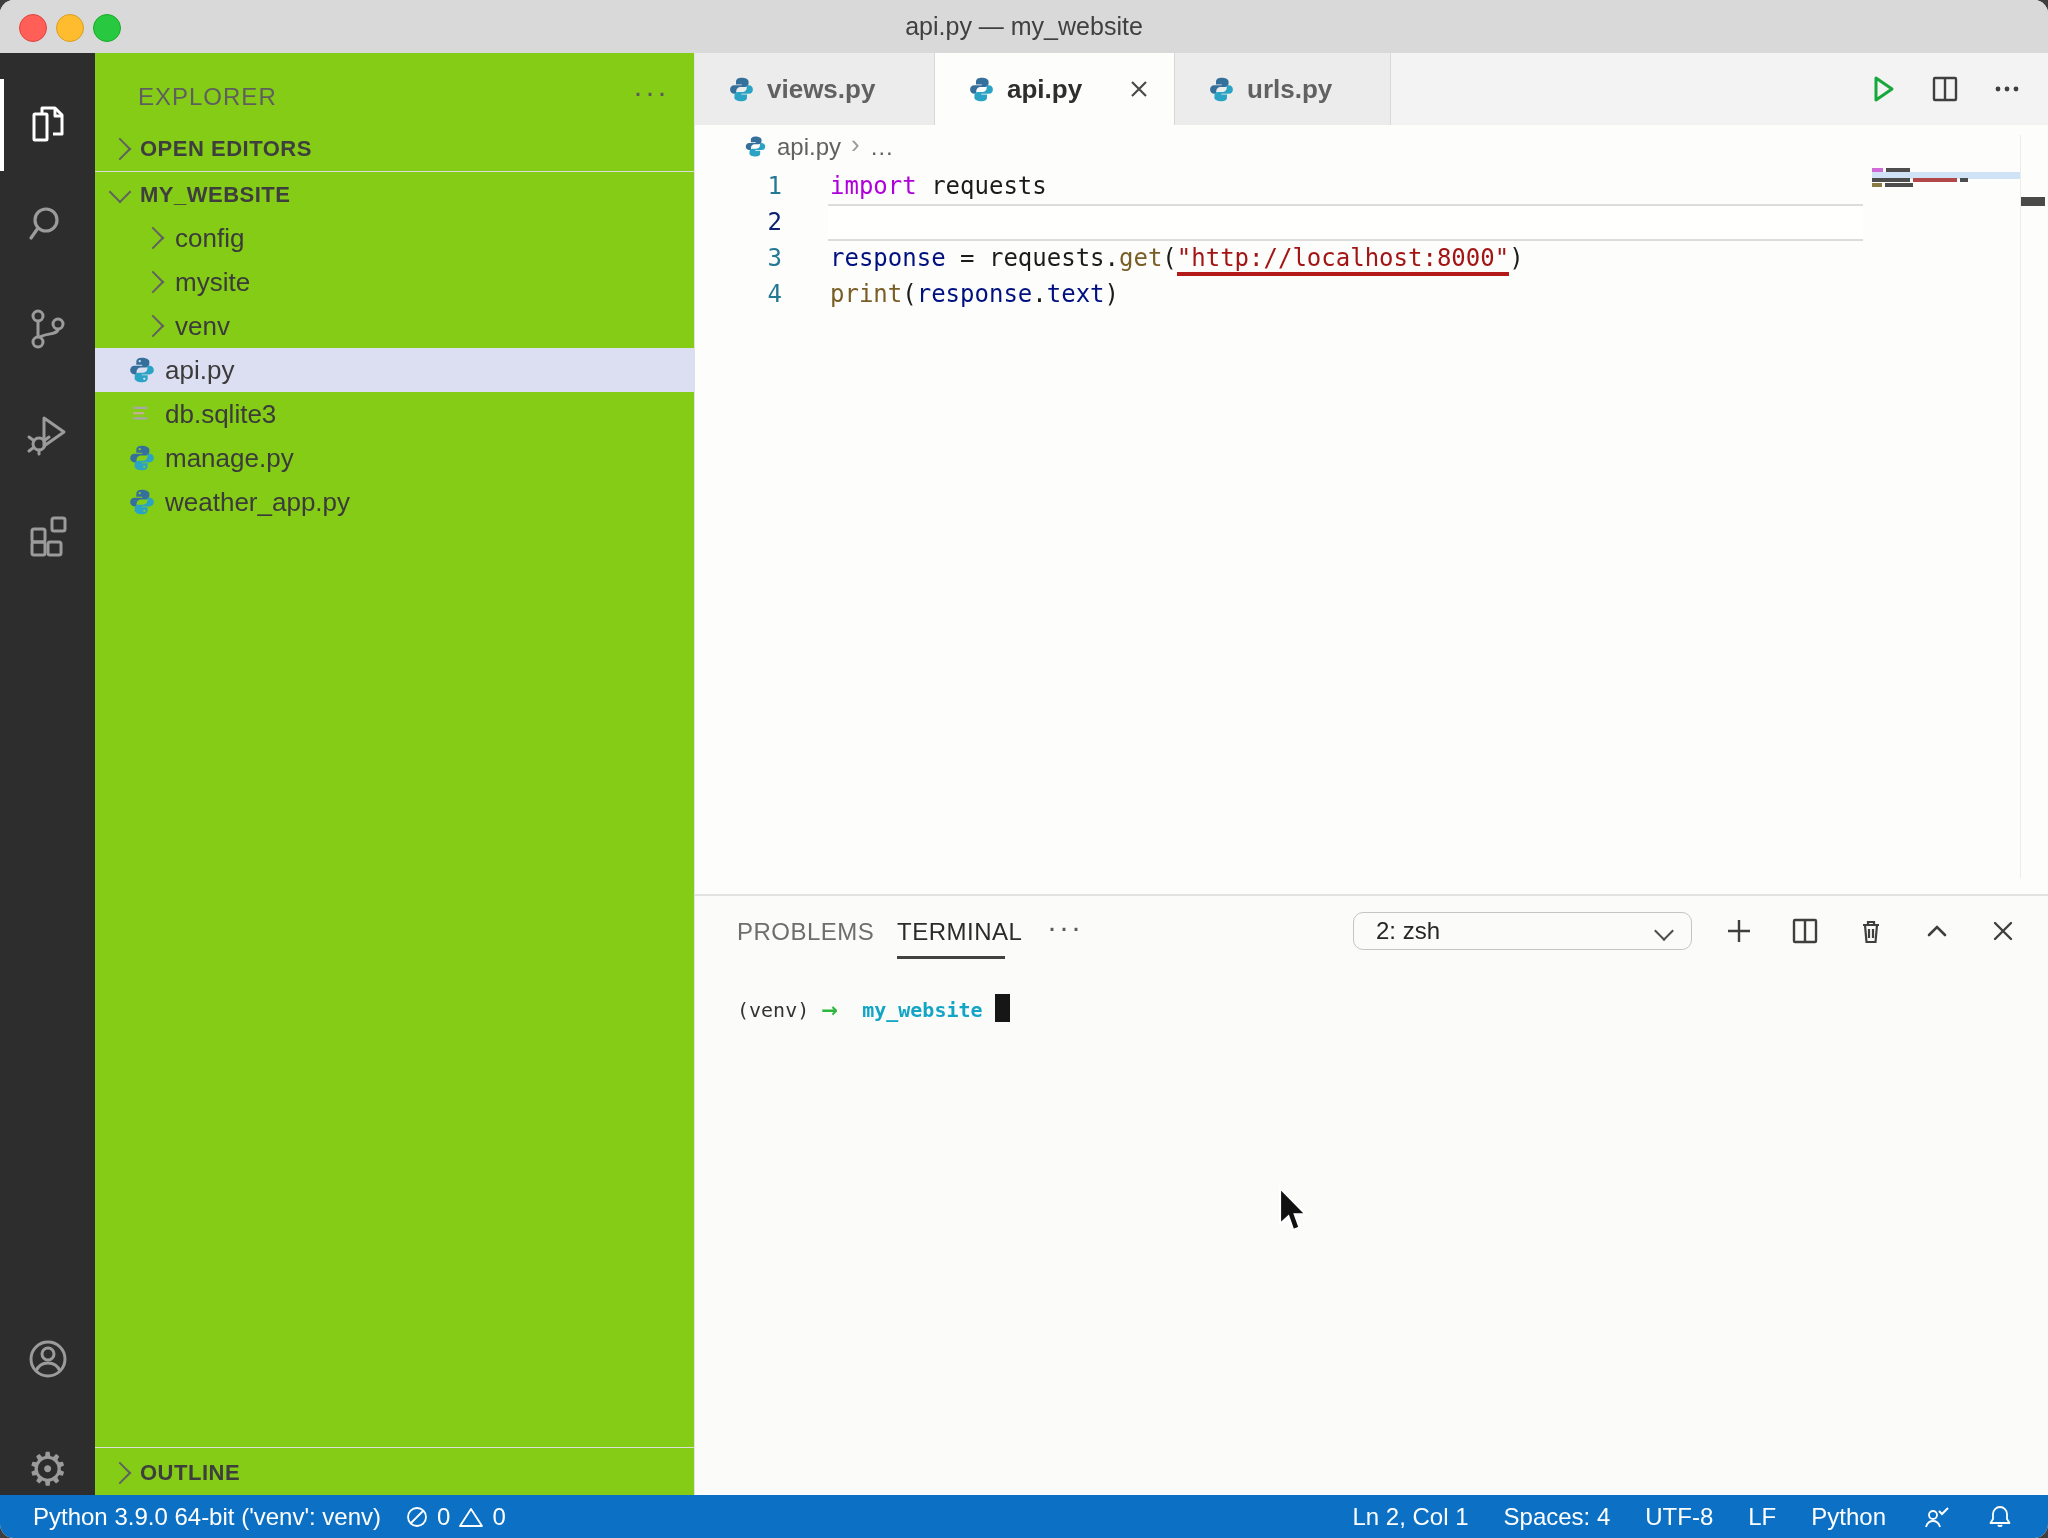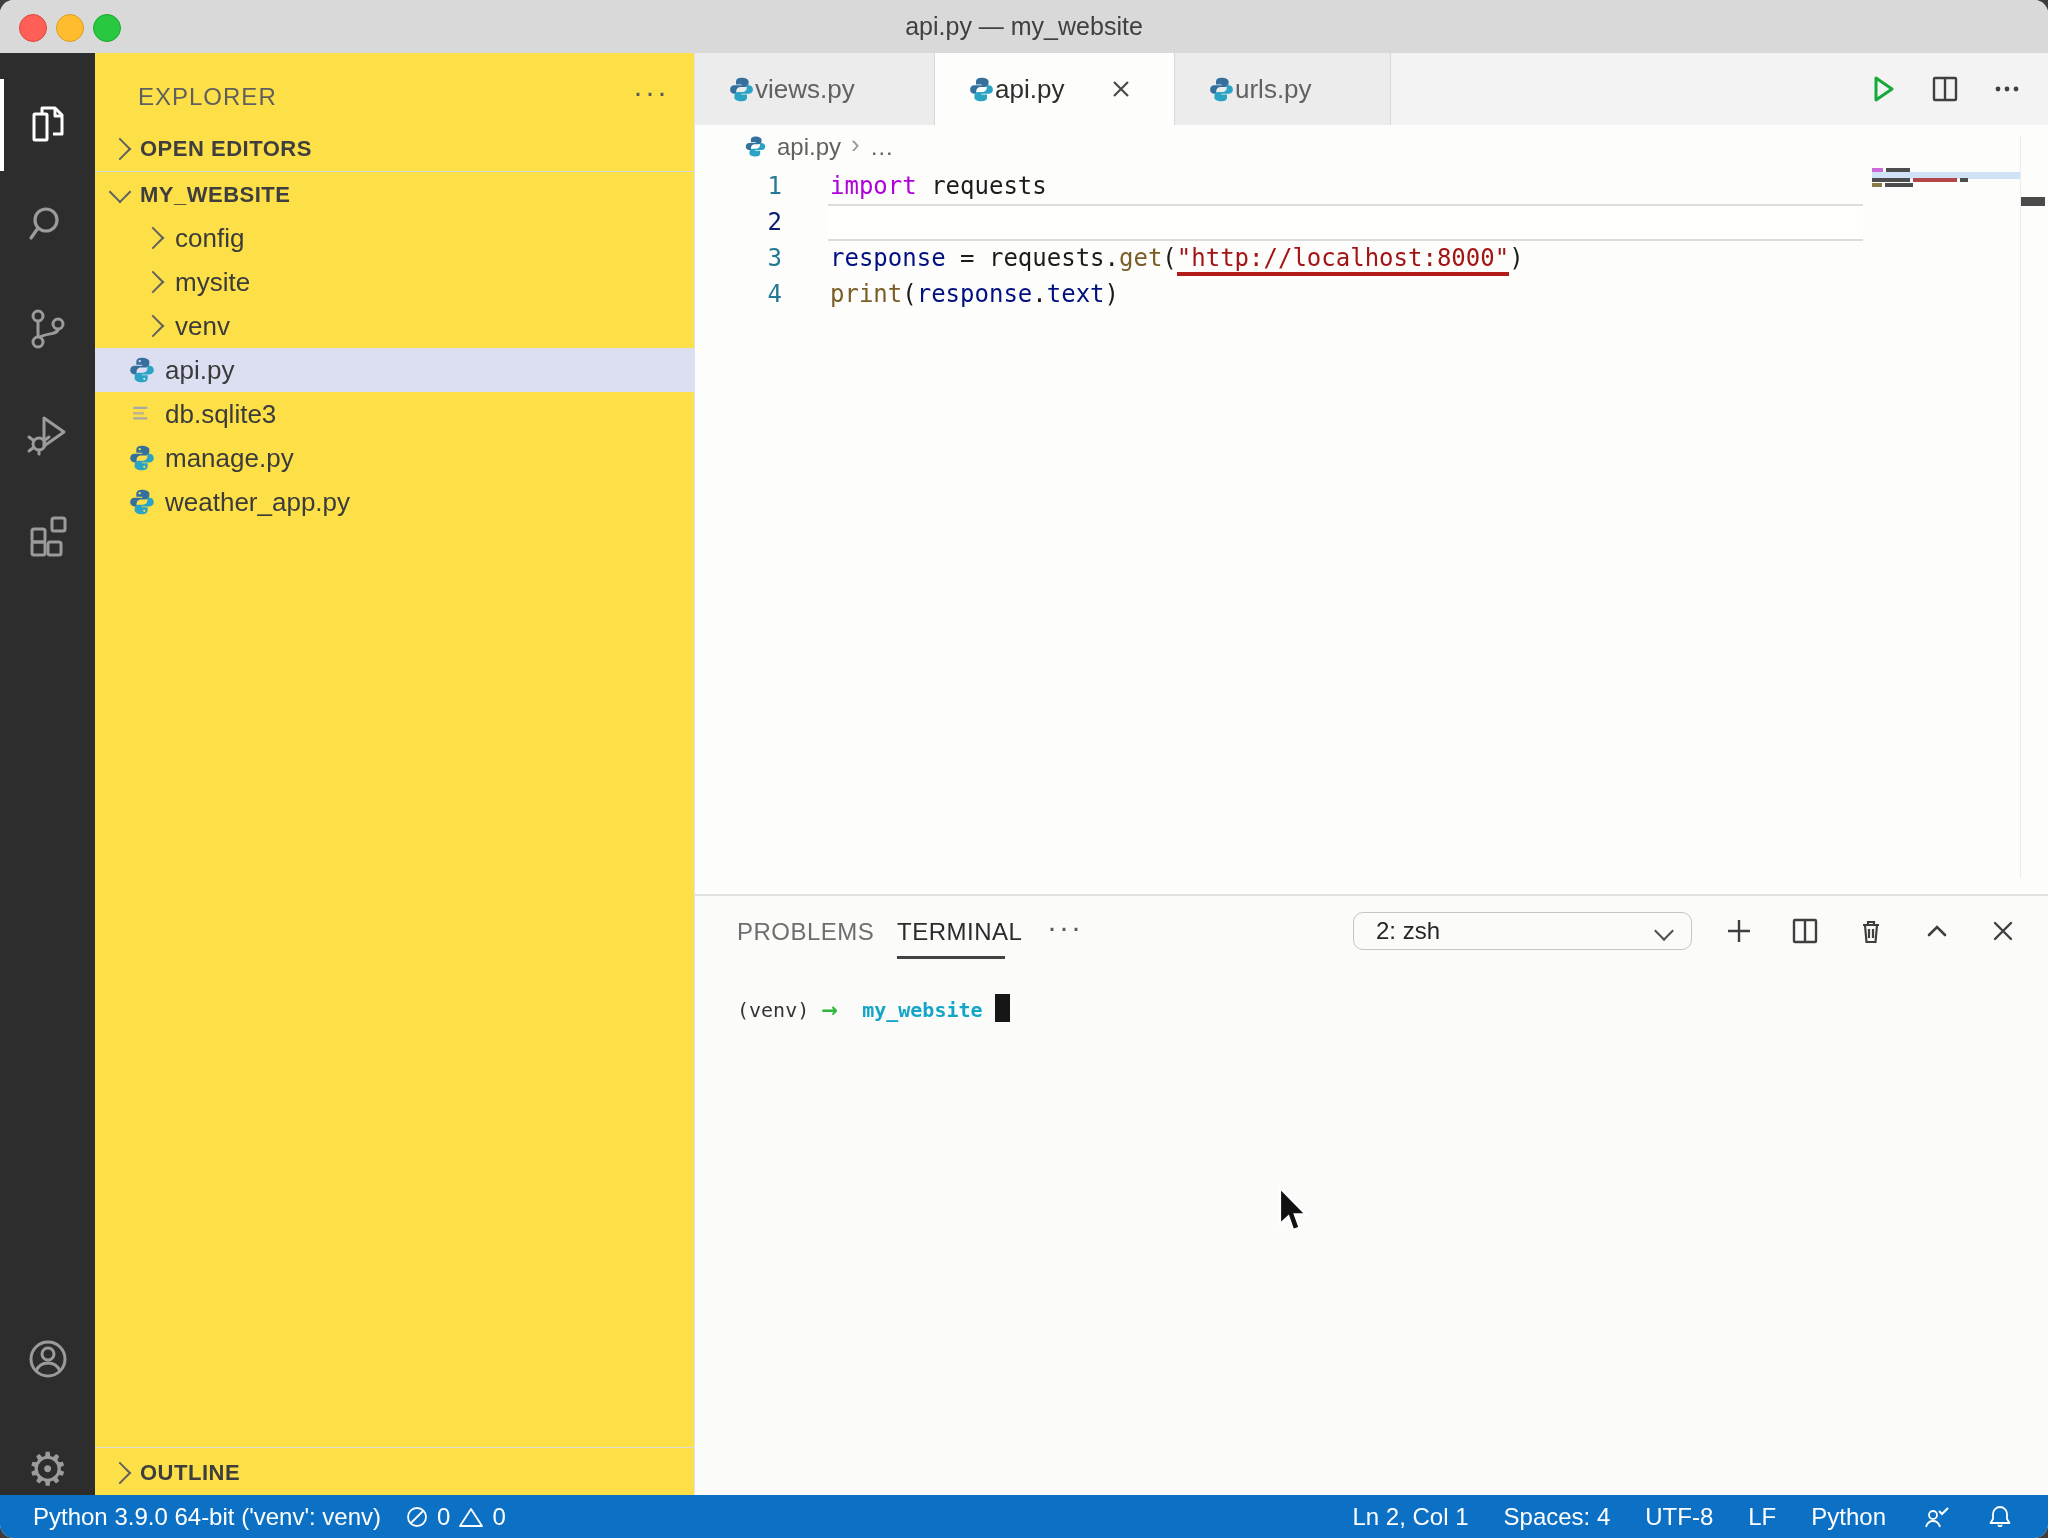--- a/index.html
+++ b/index.html
@@ -11,21 +11,21 @@
   .tl.red{left:19px;background:#ff5f57;border:1px solid #e0443e;}
   .tl.yellow{left:56px;background:#febc2e;border:1px solid #d89e24;}
   .tl.green{left:93px;background:#28c840;border:1px solid #1aab29;}
   .title-text{position:absolute;left:0;right:0;top:0;height:53px;line-height:53px;text-align:center;font-size:25px;color:#404040;}
   
   .activitybar{position:absolute;left:0;top:53px;width:95px;height:1442px;background:#2d2d2d;}
   .act-item{position:absolute;left:0;width:95px;height:96px;display:flex;align-items:center;justify-content:center;}
   .act-indicator{position:absolute;left:0;top:3px;width:4px;height:92px;background:#ffffff;}
   .gear-glyph{font-size:46px;color:#9b9b9b;line-height:1;font-family:"DejaVu Sans",sans-serif;}
   
-  .sidebar{position:absolute;left:95px;top:53px;width:600px;height:1442px;background:#fde047;border-right:1px solid #e2e2e2;box-sizing:border-box;}
+  .sidebar{position:absolute;left:95px;top:53px;width:600px;height:1442px;background:#84cc16;border-right:1px solid #e2e2e2;box-sizing:border-box;}
   .sb-header{position:absolute;left:43px;top:30px;font-size:24px;color:#5f5f5f;letter-spacing:1px;}
   .sb-dots{position:absolute;left:538px;top:22px;font-size:30px;color:#5a5a5a;letter-spacing:2px;}
   .sb-row{position:absolute;left:0;width:600px;height:44px;display:flex;align-items:center;}
   .sb-row .chev{margin-left:17px;}
   .sb-section-label{font-size:22px;font-weight:bold;color:#3e3e3e;margin-left:12px;letter-spacing:0.5px;}
   .sb-sep{position:absolute;left:0;width:600px;height:1px;background:#dcdcdc;}
   .tree-row{position:absolute;left:0;width:600px;height:44px;display:flex;align-items:center;}
   .tree-row.selected{background:#dcdff2;}
   .tree-row .chev{margin-left:50px;}
   .tree-label{font-size:26px;color:#3b3b3b;margin-left:14px;}
@@ -34,21 +34,21 @@
   
   .chev{width:14px;height:14px;border-right:2.5px solid #616161;border-bottom:2.5px solid #616161;flex:0 0 auto;}
   .chev.right{transform:rotate(-45deg);}
   .chev.down{transform:rotate(45deg);margin-top:-6px;}
   
   .editor-group{position:absolute;left:695px;top:53px;width:1353px;height:825px;background:#fdfdfc;}
   .tabbar{position:absolute;left:0;top:0;width:1353px;height:72px;background:#f3f3f3;}
   .tab{position:absolute;top:0;height:72px;display:flex;align-items:center;box-sizing:border-box;border-right:1px solid #d8d8d8;background:#ececec;}
   .tab.active{background:#fdfdfc;}
   .tab .pyicon{width:27px;height:27px;margin-left:33px;}
-  .tab-label{font-size:26px;color:#616161;}
+  .tab-label{font-size:26px;color:#616161;margin-left:12px;font-weight:bold;}
   .tab.active .tab-label{color:#2e2e2e;}
   .tab-close{margin-left:44px;width:26px;height:26px;}
   .tabbar-actions{position:absolute;top:0;height:72px;right:0;display:flex;align-items:center;}
   .breadcrumb{position:absolute;left:0;top:72px;width:1353px;height:43px;display:flex;align-items:center;background:#fdfdfc;}
   .breadcrumb .pyicon{width:23px;height:23px;margin-left:49px;}
   .bc-text{font-size:24px;color:#616161;margin-left:10px;}
   .bc-sep{font-size:26px;color:#9a9a9a;margin-left:10px;margin-top:-4px;}
   .bc-more{font-size:24px;color:#616161;margin-left:10px;}
   
   .code-area{position:absolute;left:0;top:115px;width:1330px;font-family:"DejaVu Sans Mono",monospace;font-size:24px;}

